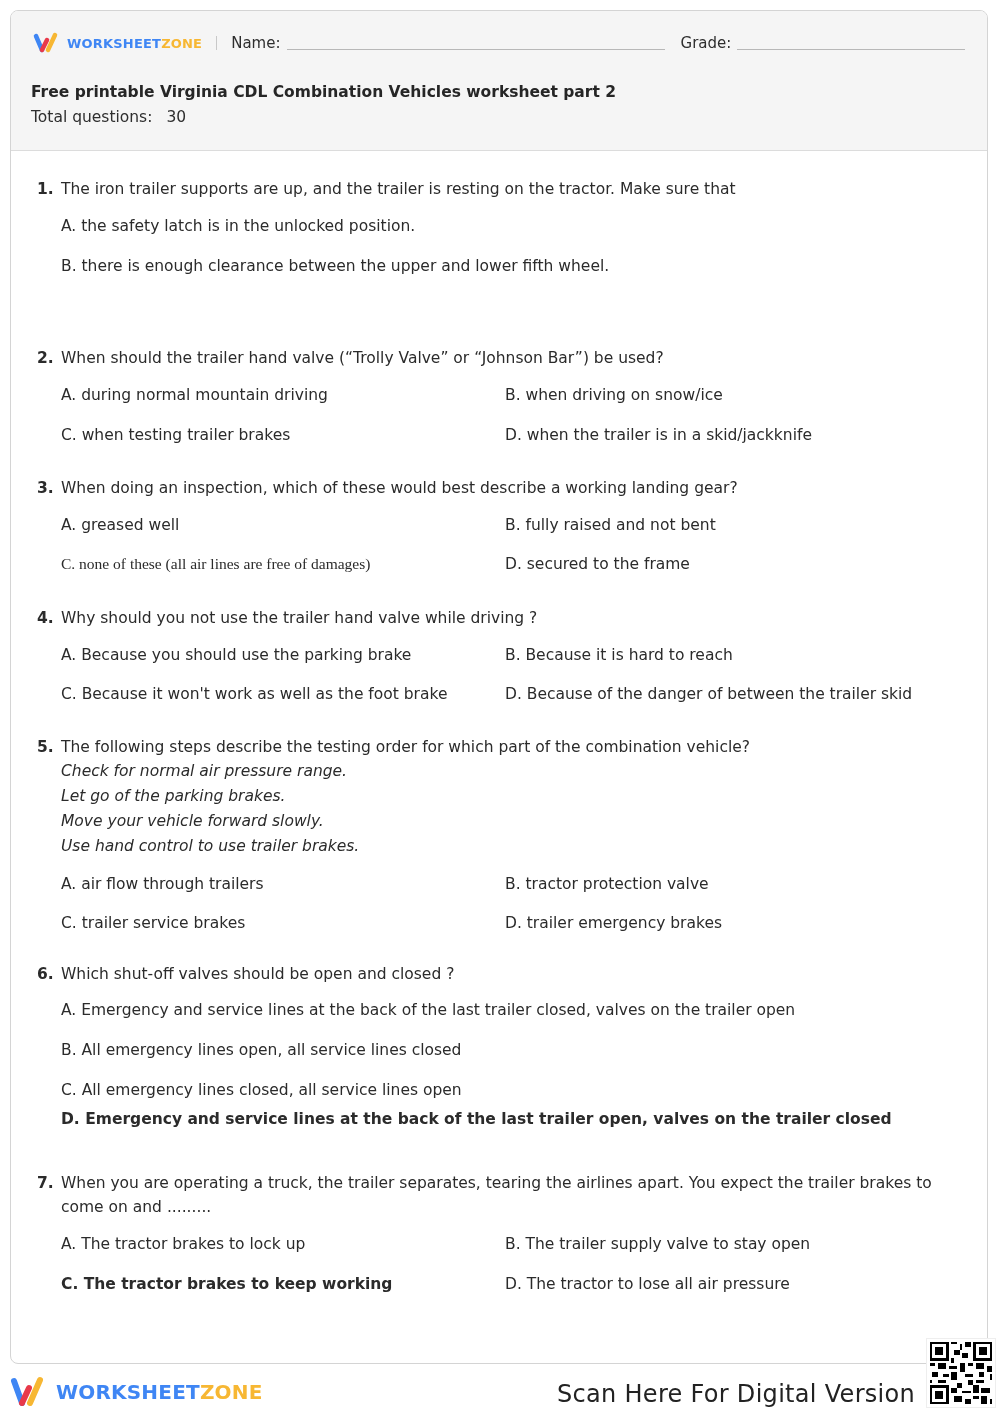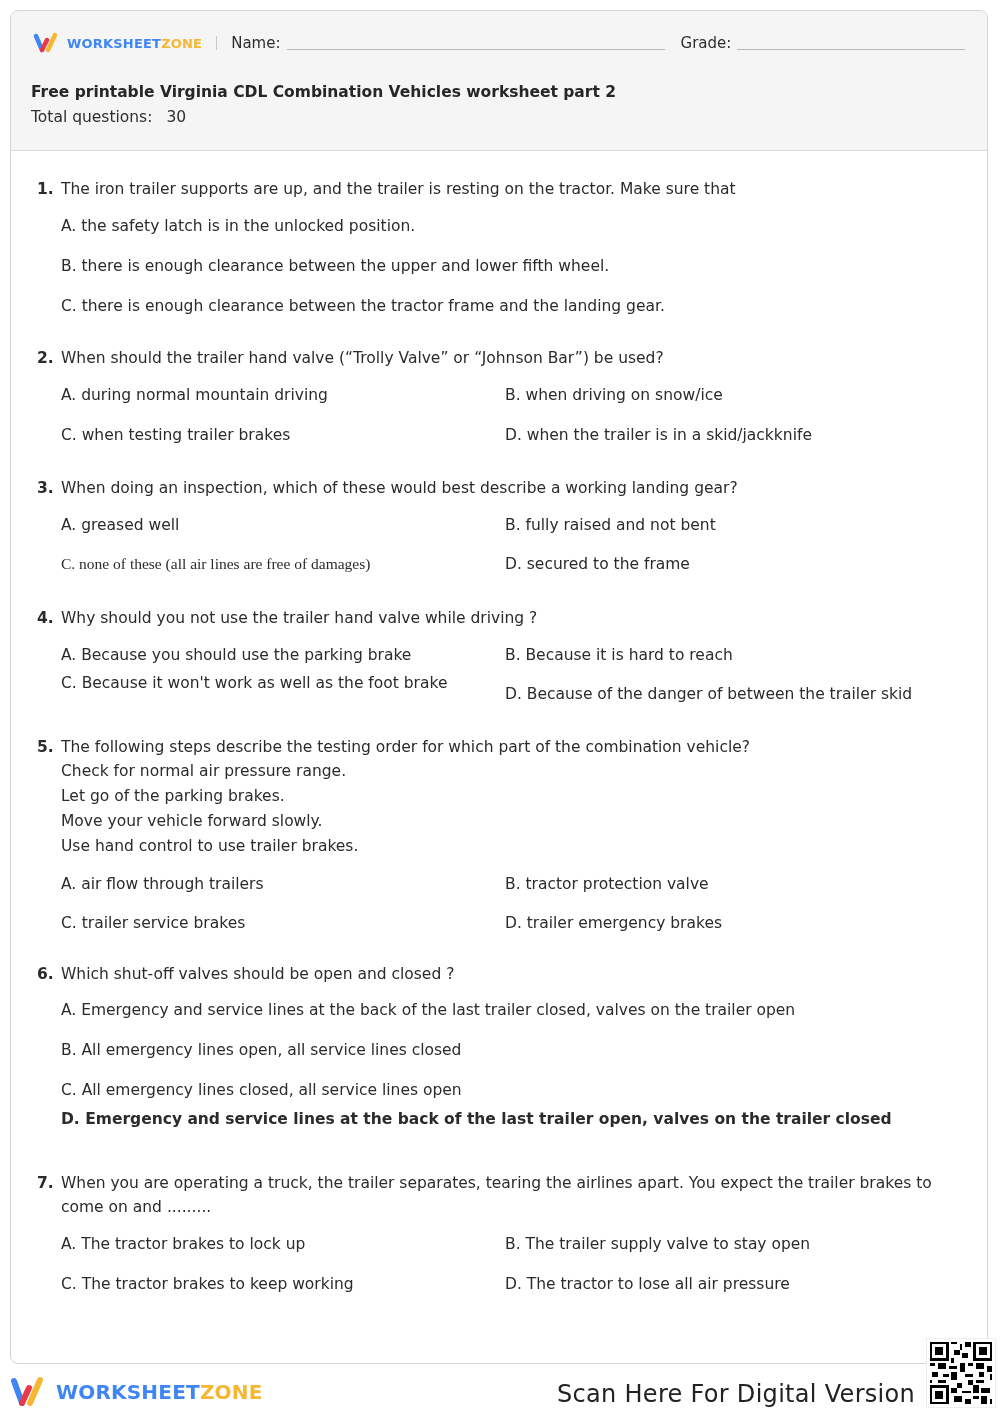--- a/index.html
+++ b/index.html
@@ -27,21 +27,21 @@
   .field-line { height: 1px; background: #b8b8b8; margin-left: 6px; margin-top: 12px; }
   .title { position: absolute; left: 20px; top: 72px; font-size: 15.5px; font-weight: bold; color: #262626; }
   .total { position: absolute; left: 20px; top: 97px; font-size: 15.5px; color: #2e2e2e; }
   .total .num { margin-left: 14px; }
 
   .questions { position: absolute; left: 0; top: 140px; width: 100%; }
   .q { position: absolute; left: 26px; width: 920px; font-size: 15.5px; }
   .q-stem { display: flex; line-height: 24px; }
   .q-num { font-weight: bold; width: 24px; flex: none; }
   .q-text { flex: 1; }
-  .q-sub { padding-left: 24px; line-height: 25px; }
+  .q-sub { padding-left: 24px; line-height: 25px; font-style: italic; }
   .opts { position: relative; margin-left: 24px; }
   .opt { position: absolute; font-size: 15.5px; white-space: nowrap; }
   .footer { position: absolute; left: 0; top: 1364px; width: 1000px; height: 50px; }
   .f-logo { position: absolute; left: 10px; top: 12px; display: flex; align-items: center; }
   .f-logo .logo-text { font-size: 20px; margin-left: 6px; }
   .scan { position: absolute; left: 557px; top: 16px; font-size: 24px; color: #222; letter-spacing: 0.3px; }
   .qr { position: absolute; left: 926px; top: -26px; width: 70px; height: 70px; background: #fff; border: 1px solid #eee; box-sizing: border-box; }
 </style>
 </head>
 <body>
@@ -70,21 +70,20 @@
   <div class="questions">
 
     <div class="q" style="top:26px;">
       <div class="q-stem">
           <span class="q-num">1.</span>
           <span class="q-text">The iron trailer supports are up, and the trailer is resting on the tractor. Make sure that</span>
         </div>
       <div class="opts" style="height:120px;">
         <div class="opt" style="top:16px;left:0;">A. the safety latch is in the unlocked position.</div>
         <div class="opt" style="top:56px;left:0;">B. there is enough clearance between the upper and lower fifth wheel.</div>
-        <div class="opt" style="top:96px;left:0;">C. there is enough clearance between the tractor frame and the landing gear.</div>
       </div>
     </div>
 
     <div class="q" style="top:195px;">
       <div class="q-stem">
           <span class="q-num">2.</span>
           <span class="q-text">When should the trailer hand valve (“Trolly Valve” or “Johnson Bar”) be used?</span>
         </div>
       <div class="opts">
         <div class="opt" style="top:16px;left:0;">A. during normal mountain driving</div>
@@ -108,21 +107,21 @@
     </div>
 
     <div class="q" style="top:455px;">
       <div class="q-stem">
           <span class="q-num">4.</span>
           <span class="q-text">Why should you not use the trailer hand valve while driving ?</span>
         </div>
       <div class="opts">
         <div class="opt" style="top:16px;left:0;">A. Because you should use the parking brake</div>
         <div class="opt" style="top:16px;left:444px;">B. Because it is hard to reach</div>
-        <div class="opt" style="top:44px;left:0;text-align:center;">C. Because it won't work as well as the foot brake</div>
+        <div class="opt" style="top:55px;left:0;text-align:center;">C. Because it won't work as well as the foot brake</div>
         <div class="opt" style="top:55px;left:444px;">D. Because of the danger of between the trailer skid</div>
       </div>
     </div>
 
     <div class="q" style="top:584px;">
       <div class="q-stem">
           <span class="q-num">5.</span>
           <span class="q-text">The following steps describe the testing order for which part of the combination vehicle?</span>
         </div>
       <div class="q-sub">
@@ -153,21 +152,21 @@
     </div>
 
     <div class="q" style="top:1020px;">
       <div class="q-stem">
           <span class="q-num">7.</span>
           <span class="q-text">When you are operating a truck, the trailer separates, tearing the airlines apart. You expect the trailer brakes to come on and .........</span>
         </div>
       <div class="opts">
         <div class="opt" style="top:16px;left:0;">A. The tractor brakes to lock up</div>
         <div class="opt" style="top:16px;left:444px;">B. The trailer supply valve to stay open</div>
-        <div class="opt" style="top:56px;left:0;">C. The tractor brakes to keep working</div>
+        <div class="opt" style="top:56px;left:0;font-weight:bold;">C. The tractor brakes to keep working</div>
         <div class="opt" style="top:56px;left:444px;">D. The tractor to lose all air pressure</div>
       </div>
     </div>
   </div>
 </div>
 
 <div class="footer">
   <div class="f-logo">
     <svg width="40" height="32" viewBox="0 0 40 32">
       <path d="M4 5 L12 27" stroke="#3f86f4" stroke-width="6" stroke-linecap="round" fill="none"></path>

